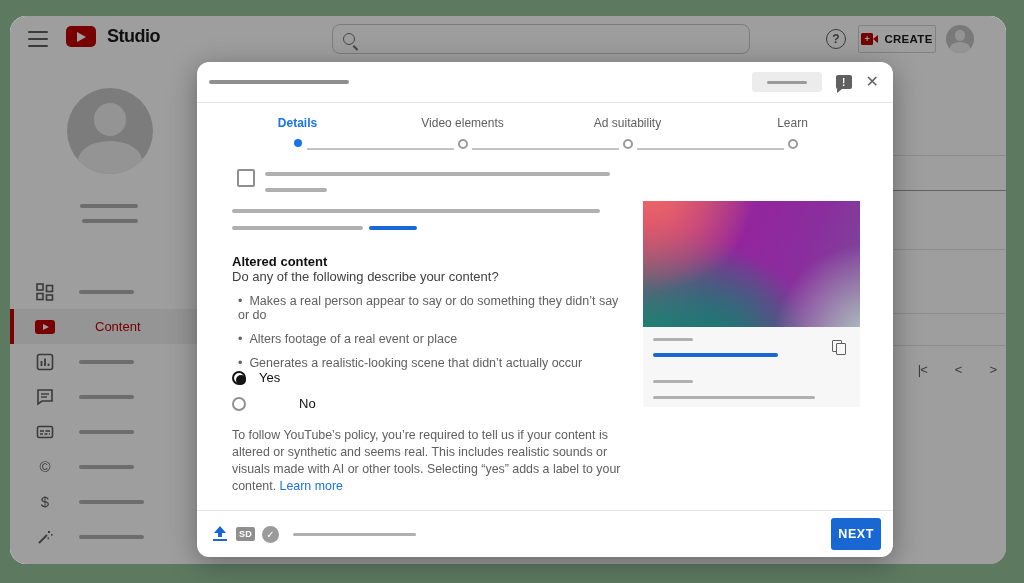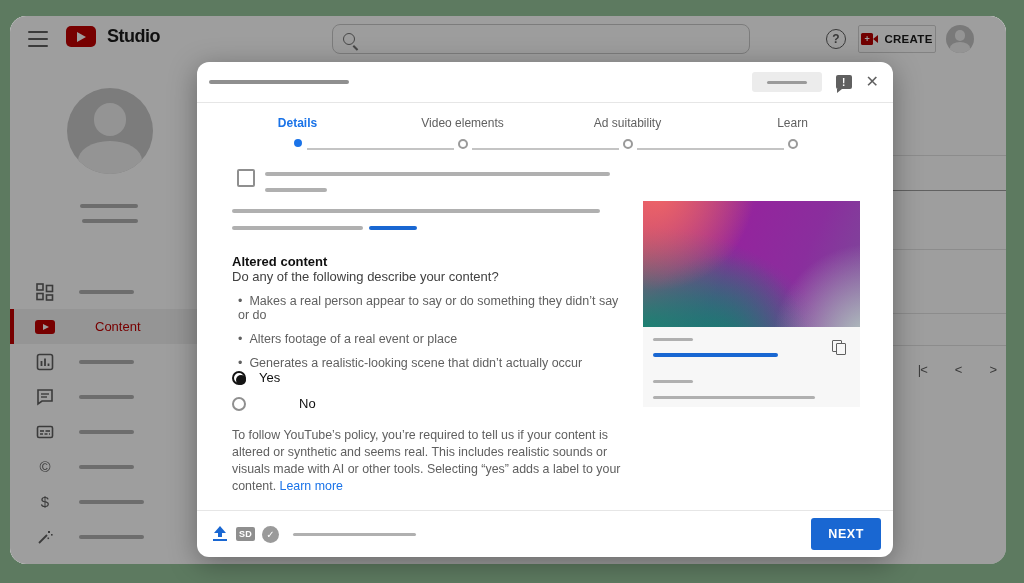--- a/index.html
+++ b/index.html
@@ -132,21 +132,21 @@
 
   
   .modal-footer { flex:0 0 47px; border-top:1px solid #e6e6e6; display:flex; align-items:center; padding:0 12px 0 15px; }
   .upload-icon { width:16px; height:16px; position:relative; }
   .upload-icon .arrow { position:absolute; left:2px; top:0; width:0; height:0; border-left:6px solid transparent; border-right:6px solid transparent; border-bottom:7px solid #1967d2; }
   .upload-icon .stem { position:absolute; left:6px; top:5px; width:4px; height:6px; background:#1967d2; }
   .upload-icon .base { position:absolute; left:1px; bottom:1px; width:14px; height:2.5px; background:#1967d2; }
   .sd-badge { margin-left:8px; width:19px; height:14px; background:#8f8f8f; border-radius:2px; color:#fff; font-size:9px; font-weight:bold; display:flex; align-items:center; justify-content:center; letter-spacing:.3px; }
   .check-circle { margin-left:7px; width:17px; height:17px; border-radius:50%; background:#9a9a9a; color:#fff; font-size:10px; display:flex; align-items:center; justify-content:center; }
   .footer-ph { margin-left:14px; width:123px; }
-  .next-btn { margin-left:auto; background:#1967d2; color:#fff; border:none; font-family:inherit; font-size:12.5px; font-weight:bold; letter-spacing:.6px; padding:9px 17px; border-radius:3px; cursor:pointer; }
+  .next-btn { margin-left:auto; background:#1967d2; color:#fff; border:none; font-family:inherit; font-size:12.5px; font-weight:bold; letter-spacing:.6px; padding:9px 7px; border-radius:3px; cursor:pointer; }
 </style>
 </head>
 <body>
 
 <div class="window">
 
   <div class="topbar">
     <div class="hamburger">
         <span></span>
         <span></span>

